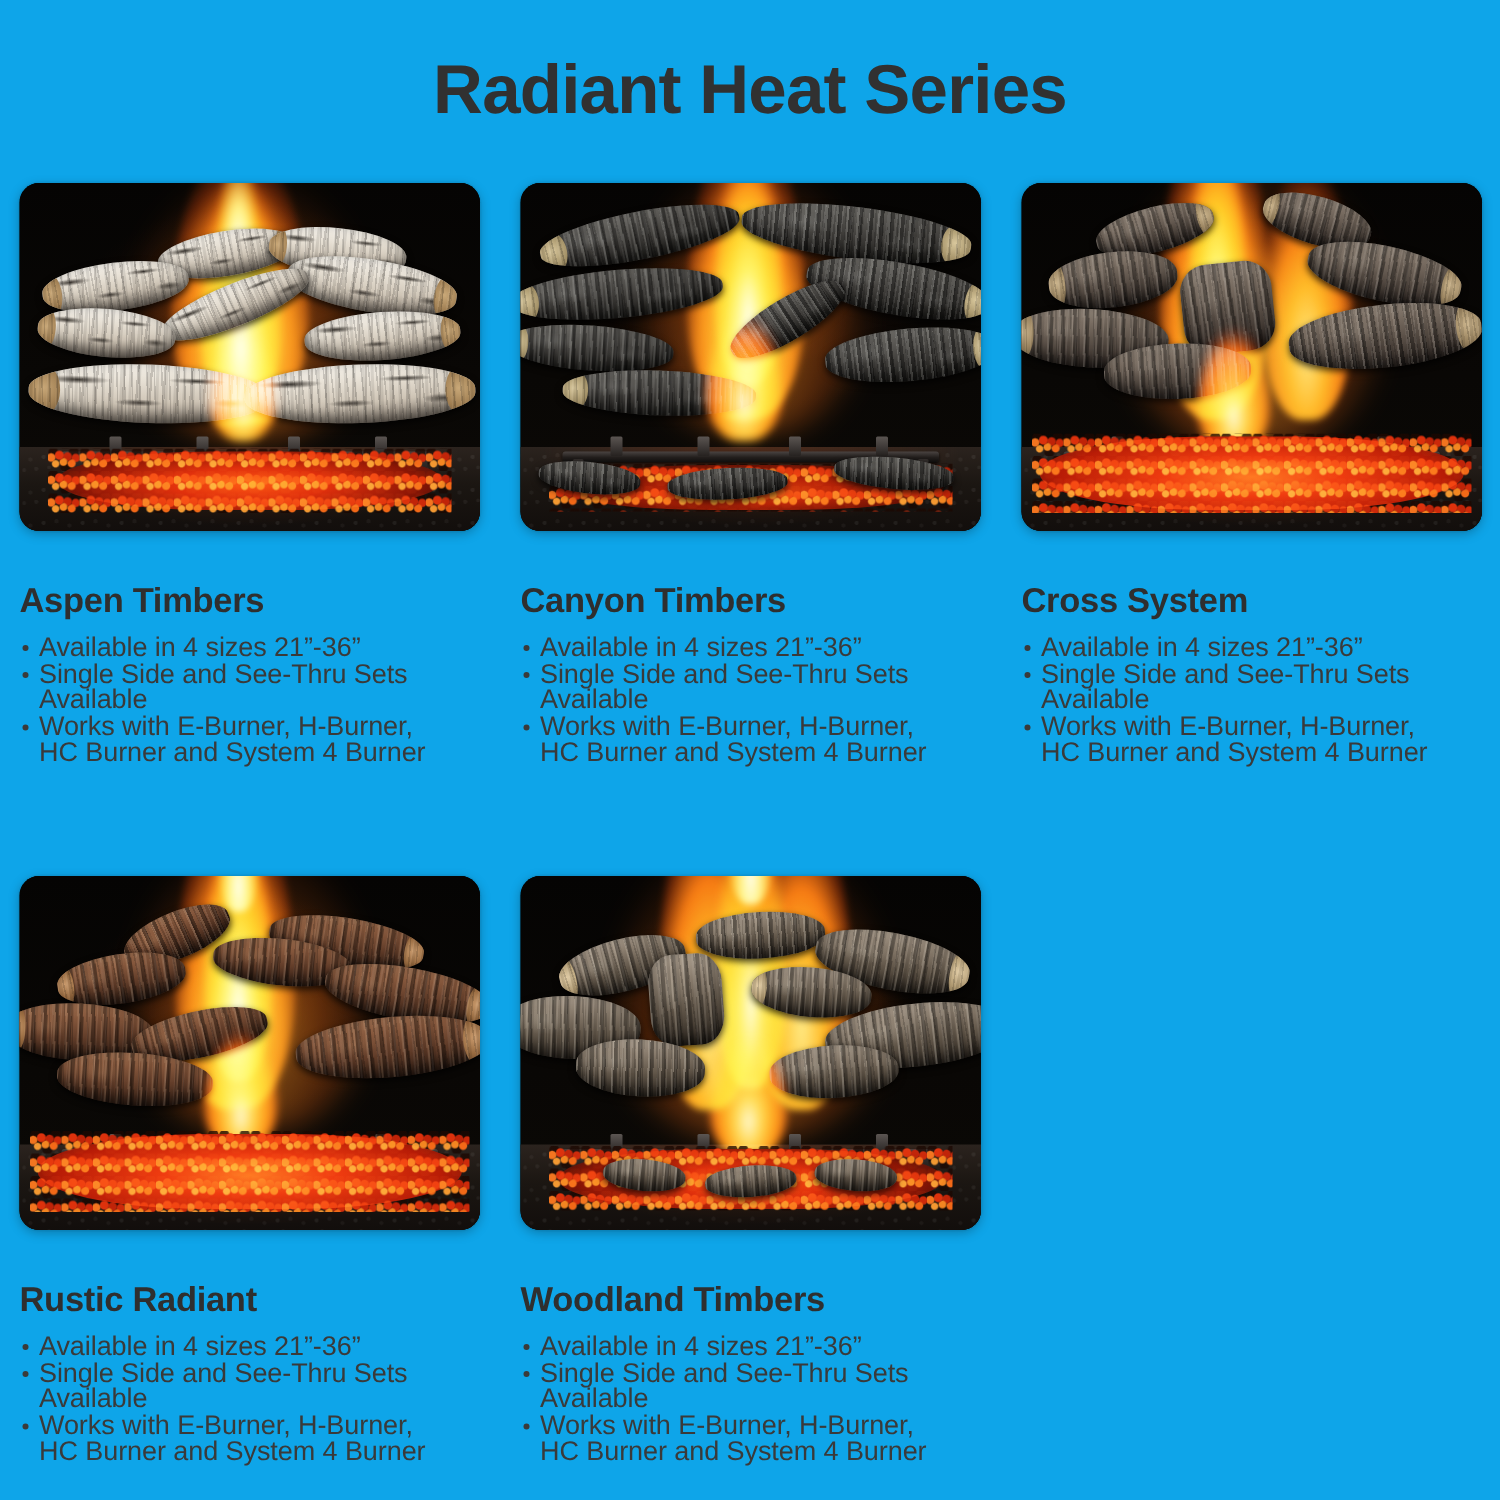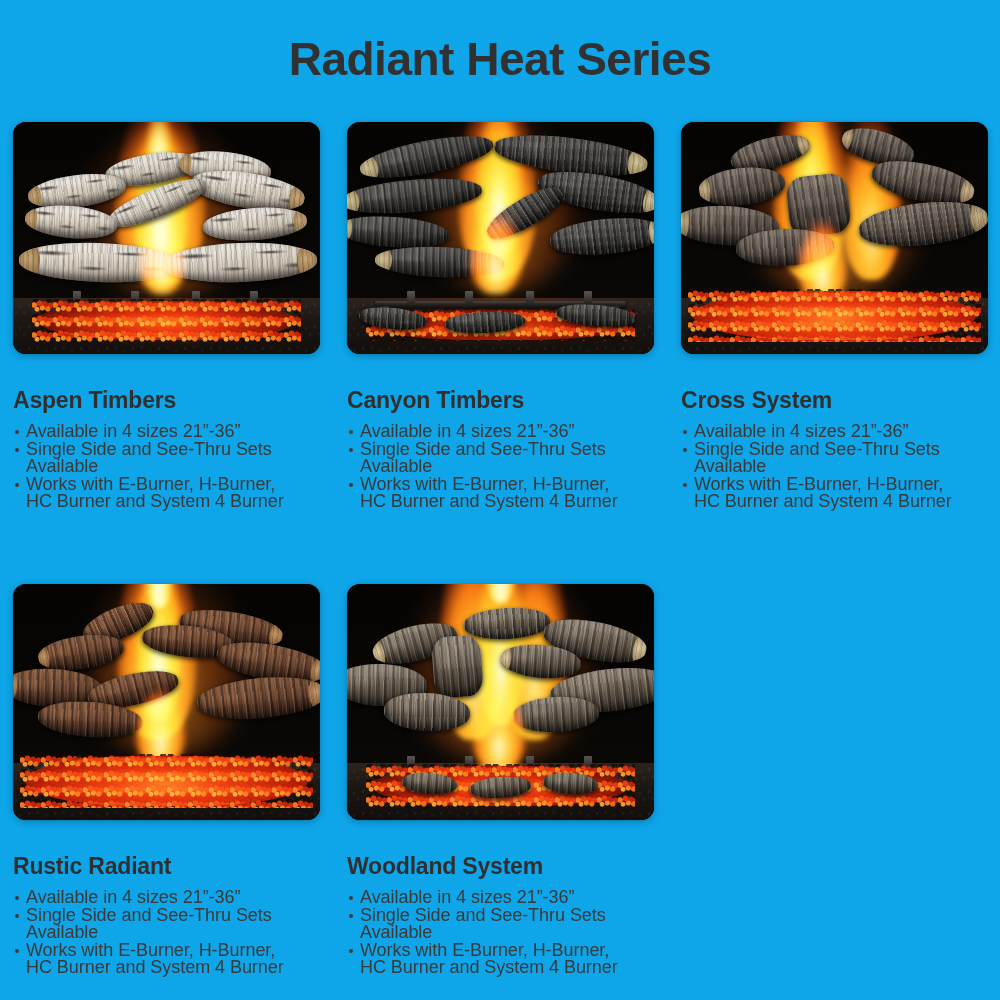--- a/index.html
+++ b/index.html
@@ -572,21 +572,21 @@
               <span class="clip"></span>
               <span class="leg l"></span>
               <span class="leg r"></span>
             </div>
             <div class="embers"></div>
             <div class="log woodland" style="left:18%;top:80%;width:18%;height:9%;transform:rotate(5deg);"></div>
             <div class="log woodland" style="left:40%;top:82%;width:20%;height:9%;transform:rotate(-4deg);"></div>
             <div class="log woodland" style="left:64%;top:80%;width:18%;height:9%;transform:rotate(4deg);"></div>
           </div>
         </div>
-        <div class="card-title">Woodland System</div>
+        <div class="card-title">Woodland Timbers</div>
         <ul class="bullets">
           <li>Available in 4 sizes 21”-36”</li>
           <li>Single Side and See-Thru Sets Available</li>
           <li>Works with E-Burner, H-Burner,
  HC Burner and System 4 Burner</li>
         </ul>
       </div>
 
       <div class="card"></div>
 

